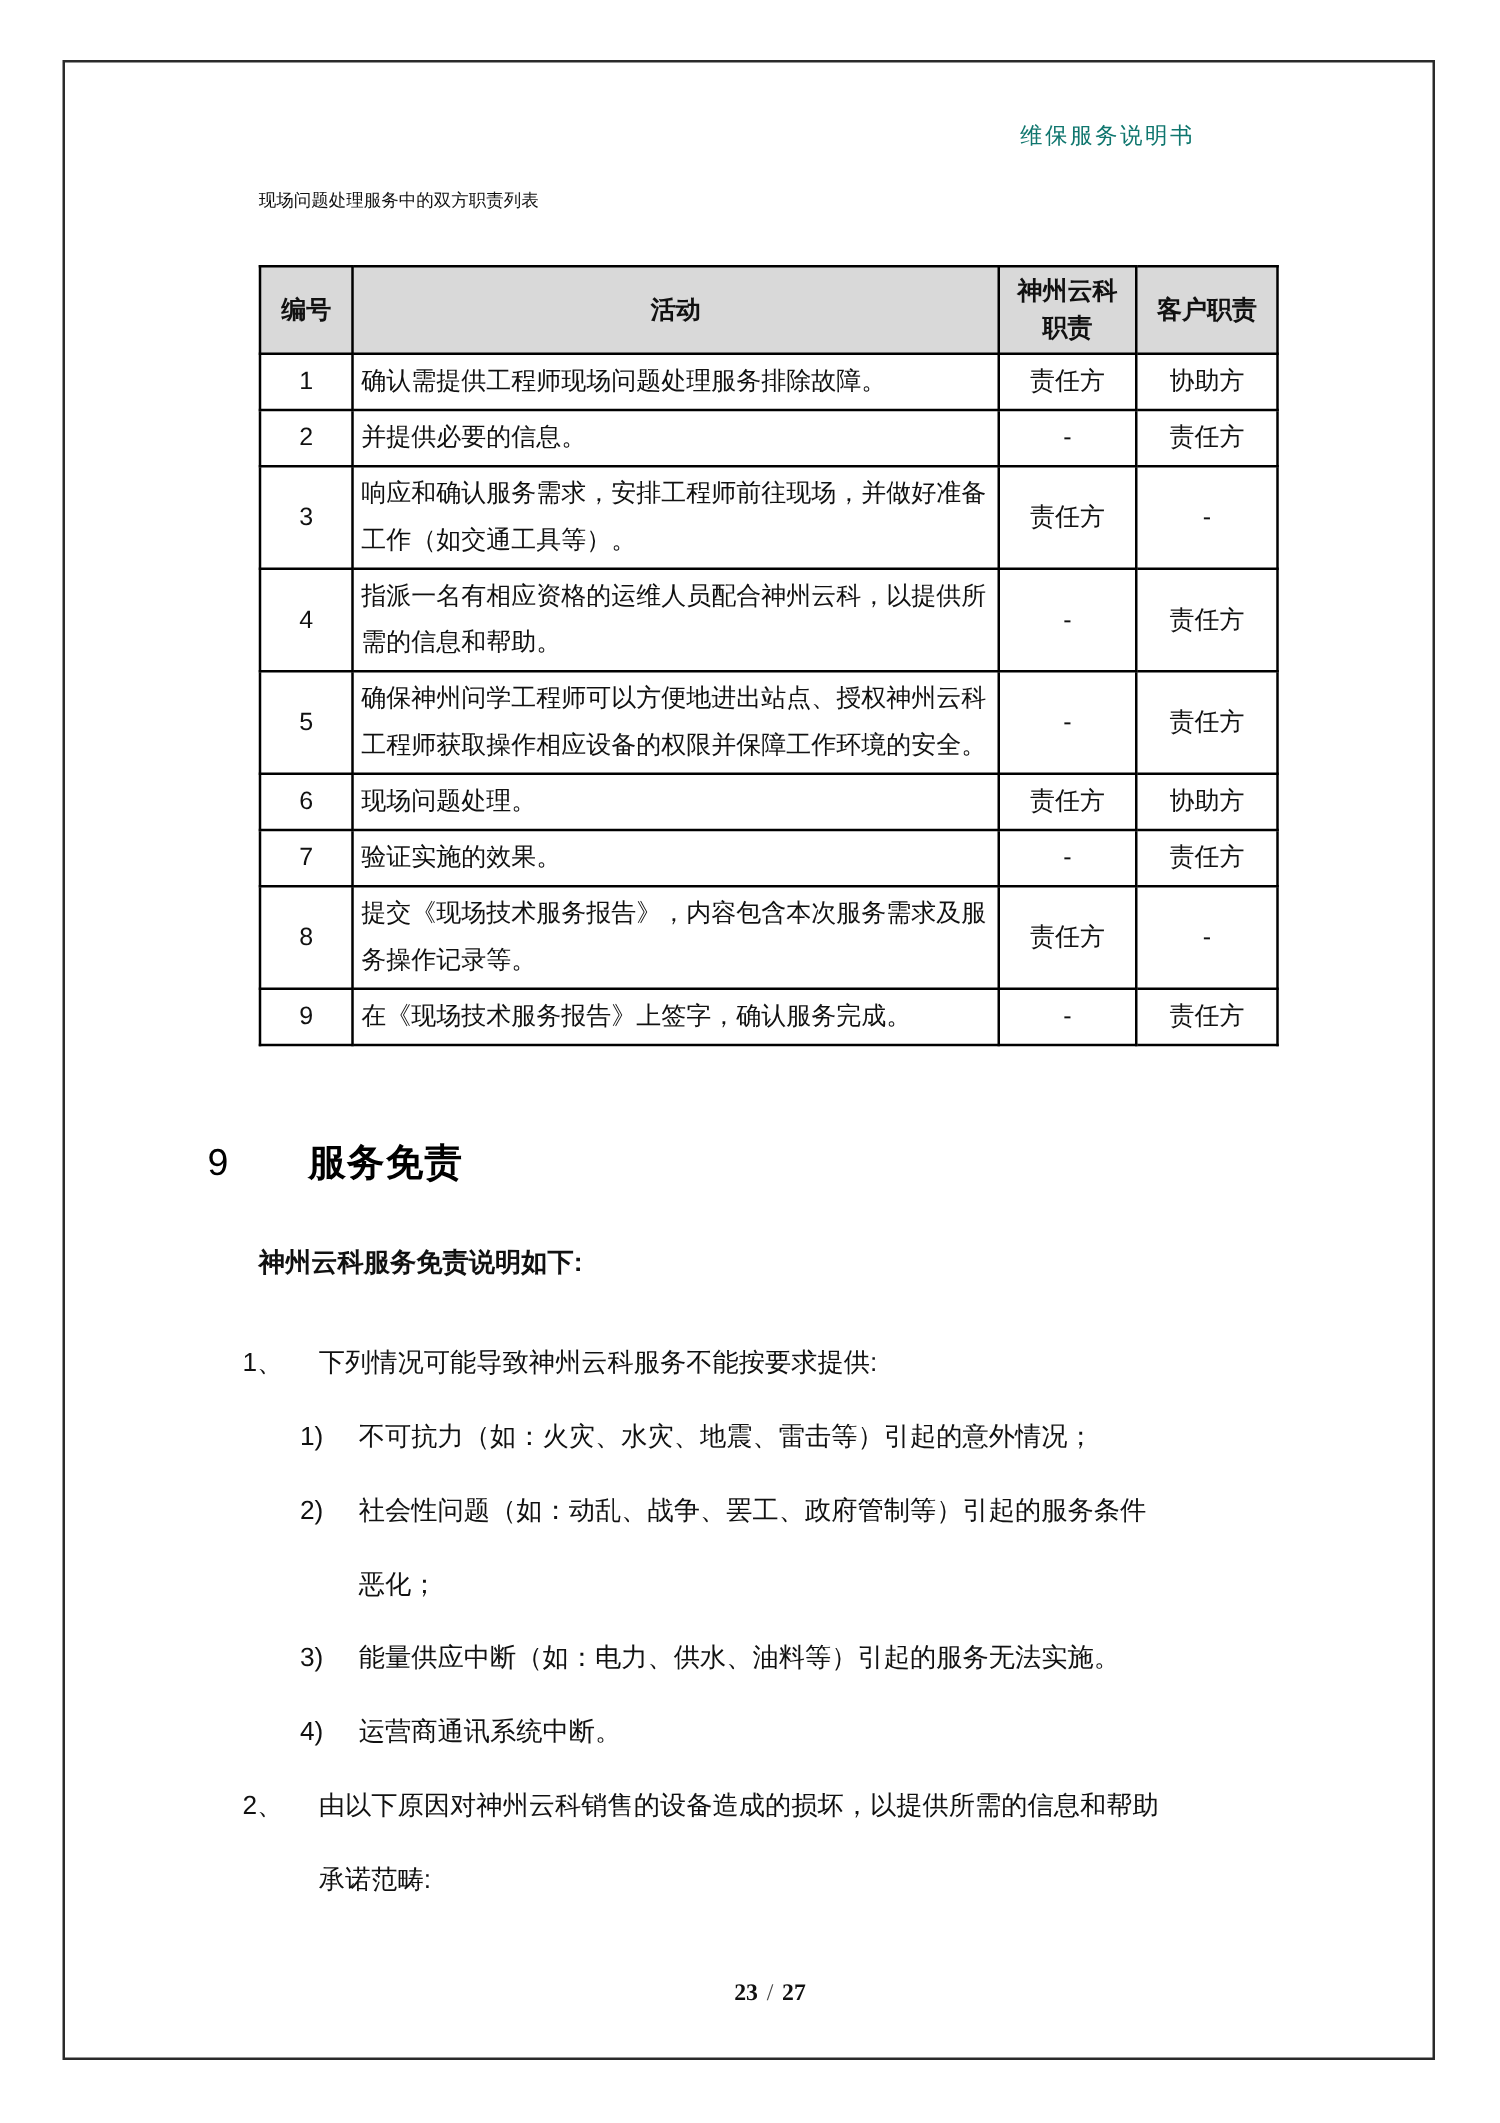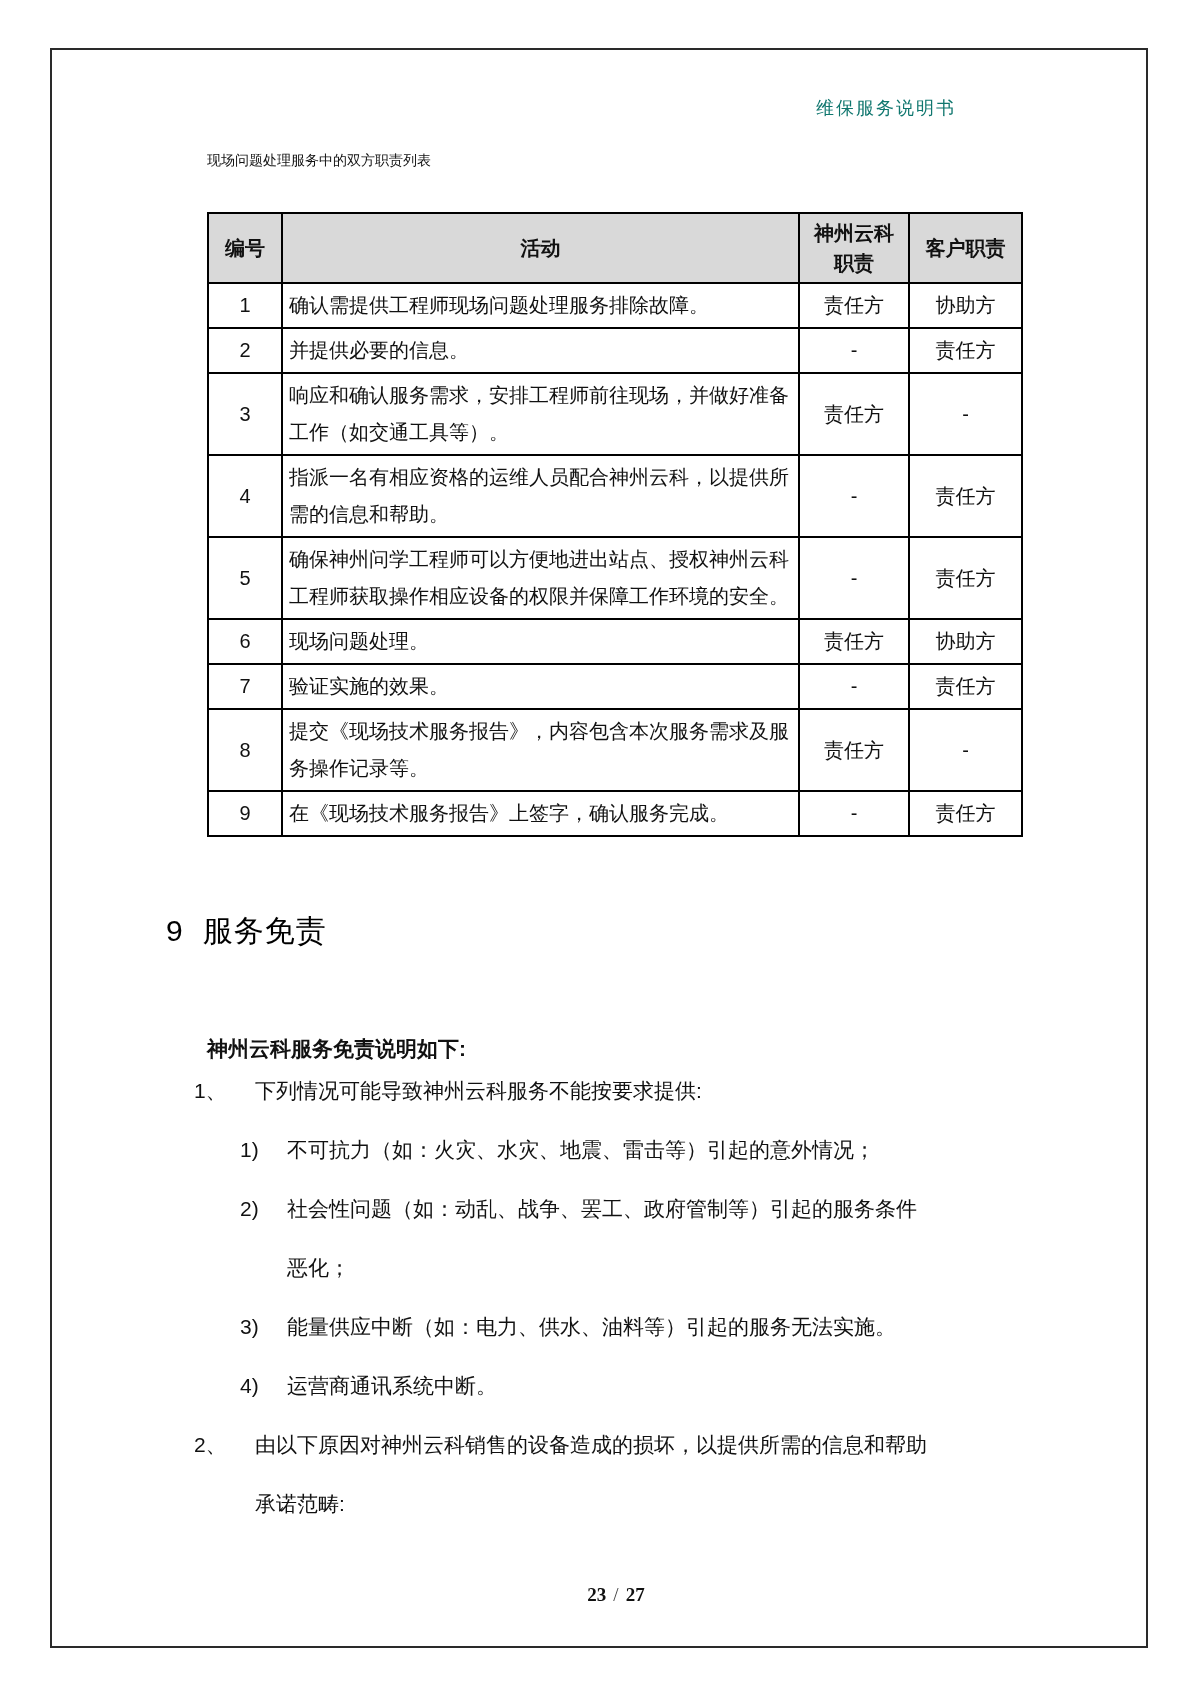--- a/index.html
+++ b/index.html
@@ -37,23 +37,23 @@
   td.c-no,td.c-vendor,td.c-customer{text-align:center;}
   td.c-activity{text-align:left;padding:3px 10px;margin-top:22px;}
   .w-no{width:74px;}  .w-act{width:517px;}
   .w-ven{width:110px;} .w-cus{width:113px;}
 
   .sec-heading{
     position:absolute;left:166px;top:910px;
     font-size:30px;line-height:42px;display:flex;align-items:baseline;
   }
   .sec-heading .num{font-weight:400;margin-right:20px;}
-  .sec-heading .ttl{font-weight:400;letter-spacing:1px;}
+  .sec-heading .ttl{font-weight:700;letter-spacing:1px;margin-left:44px;}
   .intro{
-    position:absolute;left:207px;top:1035px;
+    position:absolute;left:207px;top:996px;
     font-size:21px;font-weight:700;color:#111;
   }
   .list{
     position:absolute;left:0;top:1061px;width:1080px;
     font-size:21px;line-height:59px;color:#111;
   }
   .li{position:relative;}
   .li .mk{position:absolute;}
   .li .txt{display:block;white-space:pre-line;}
   .lvl1{padding-left:255px;}

